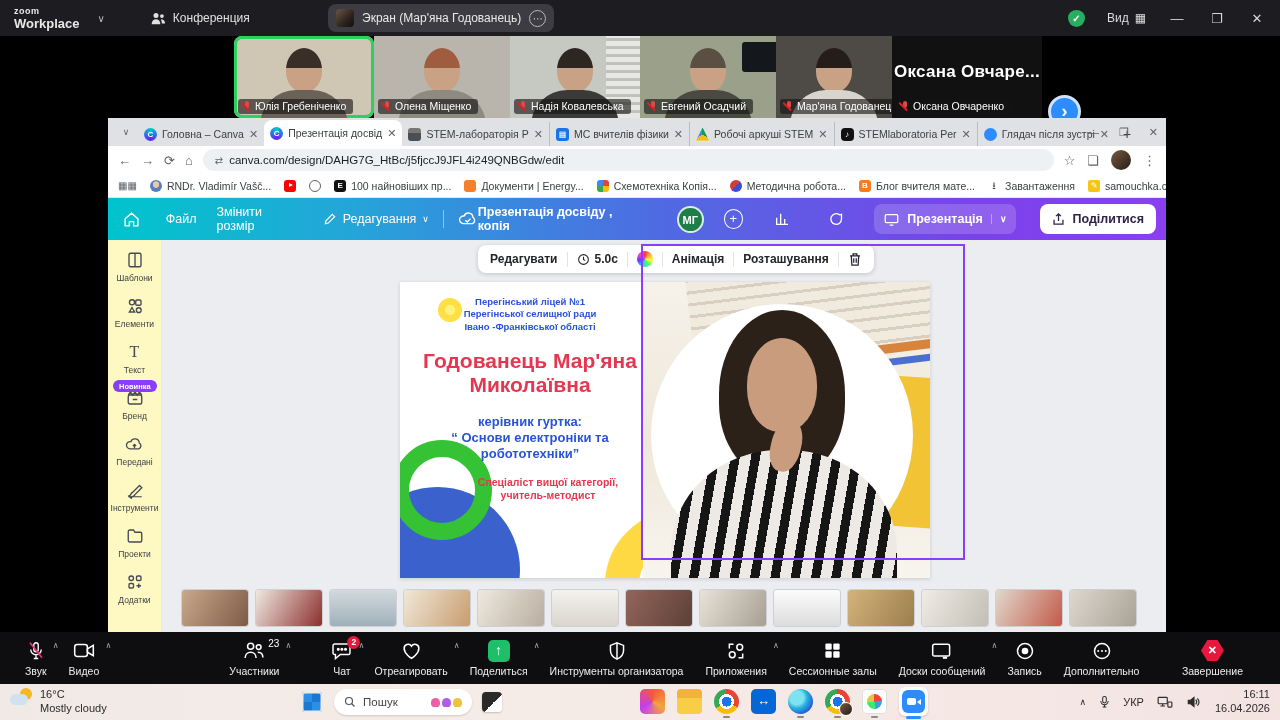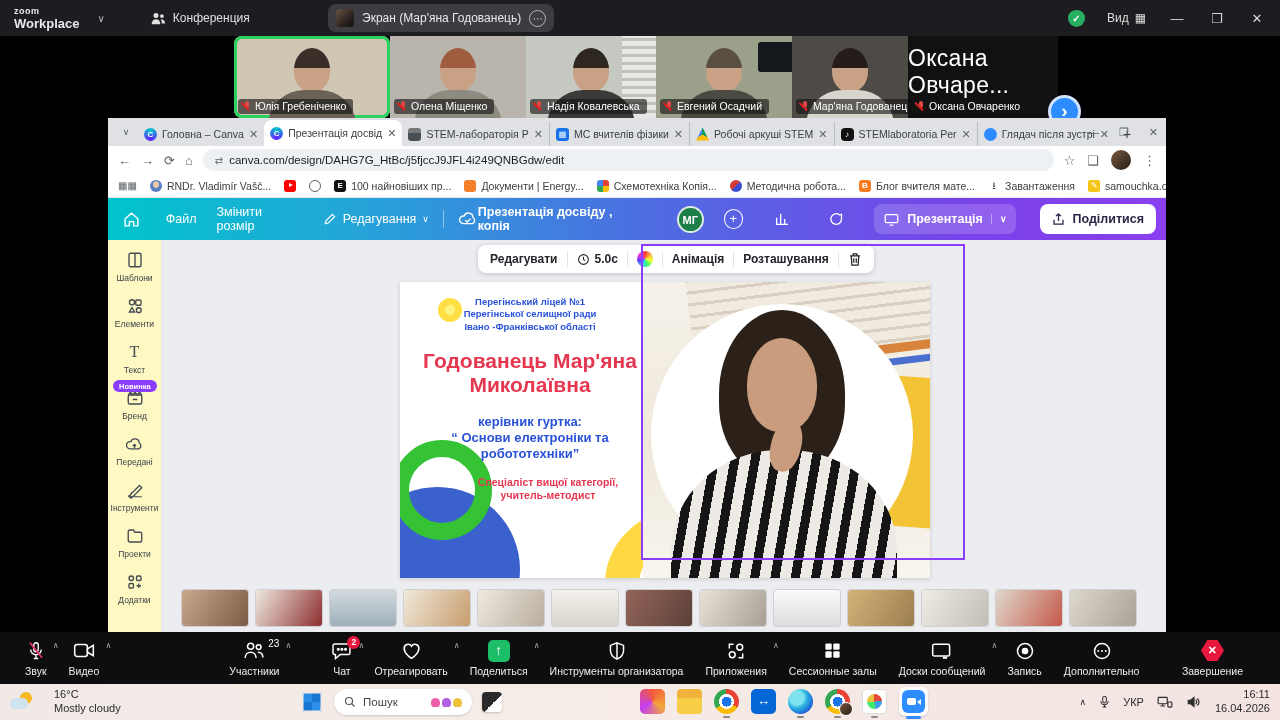--- a/index.html
+++ b/index.html
@@ -38,21 +38,21 @@
     border-radius:44px 44px 0 0; background:var(--shirt,#555); }
   .tile .blinds { position:absolute; right:0; top:0; width:34px; height:82px;
     background:repeating-linear-gradient(0deg,#e7e7e3 0 5px,#bfc2bc 5px 8px); }
   .tile .tvset { position:absolute; right:-6px; top:6px; width:40px; height:30px; background:#14181c; border-radius:3px; }
   .name-tag { position:absolute; left:4px; bottom:4px; display:flex; align-items:center; gap:4px;
     background:rgba(20,20,20,.62); color:#fff; font-size:10.5px; padding:1px 7px 2px 4px; border-radius:3px; white-space:nowrap; z-index:2;}
   .mic-off-mini { width:9px; height:11px; position:relative; flex:0 0 auto; }
   .mic-off-mini::before { content:""; position:absolute; left:3px; top:0; width:4px; height:7px; background:#e04848; border-radius:2px; }
   .mic-off-mini::after { content:""; position:absolute; left:0; top:1px; width:11px; height:1.6px; background:#e02020; transform:rotate(45deg); transform-origin:0 0; }
   .tile.text-tile { background:#111; display:flex; align-items:center; justify-content:center; }
-  .big-name { color:#fff; font-weight:normal; font-size:23px; letter-spacing:.3px; padding-bottom:10px; }
+  .big-name { color:#fff; font-weight:bold; font-size:17px; letter-spacing:.3px; padding-bottom:10px; }
   .next-btn { position:absolute; left:1048px; top:59px; width:33px; height:33px; border-radius:50%;
     background:#2d8cff; border:3px solid #cfe2ff; color:#fff; font-size:19px; line-height:26px; text-align:center; font-weight:bold; }
 
   
   .share-area { position:absolute; top:118px; left:0; width:1280px; height:514px; background:#000; }
   .browser { position:absolute; left:108px; top:0; width:1058px; height:514px; background:#fff; }
 
   .tabstrip { height:28px; background:#dfe1e5; display:flex; align-items:flex-end; padding-left:6px; position:relative; }
   .tabs-chev { width:24px; height:24px; font-size:9px; color:#5f6368; text-align:center; line-height:24px; margin-bottom:2px;}
   .tab { display:flex; align-items:center; gap:5px; height:24px; padding:0 6px; max-width:148px; min-width:0;
@@ -194,21 +194,21 @@
     font-size:8.5px; min-width:13px; height:13px; line-height:13px; text-align:center; font-weight:bold; }
   .share-green { width:22px; height:22px; background:#1dbf68; border-radius:5px; color:#fff; font-size:14px;
     line-height:21px; text-align:center; font-weight:bold; }
   .end-hex { width:23px; height:21px; background:#e8173d; clip-path:polygon(28% 0,72% 0,100% 50%,72% 100%,28% 100%,0 50%);
     color:#fff; font-size:11px; line-height:21px; text-align:center; font-weight:bold; }
   .mt-end { margin-left:auto; margin-right:26px; }
 
   
   .taskbar { position:absolute; top:684px; left:0; width:1280px; height:36px;
     background:linear-gradient(90deg,#f0e9e6,#f6ece7 40%,#f3e4e2); }
-  .weather { position:absolute; left:10px; top:4px; display:flex; align-items:center; gap:20px; color:#2b2b2b; }
+  .weather { position:absolute; left:10px; top:4px; display:flex; gap:6px; color:#2b2b2b; }
   .w-icon { position:relative; width:24px; height:20px; }
   .w-icon .sun { position:absolute; left:10px; top:0; width:12px; height:12px; border-radius:50%; background:#f7b824; }
   .w-icon .cloud { position:absolute; left:0; top:6px; width:18px; height:11px; border-radius:8px; background:#cfe2f0; }
   .w-temp { font-size:11px; line-height:1.25; }
   .start-btn { position:absolute; left:302px; top:8px; width:20px; height:20px;
     background:conic-gradient(#1a77d4 0 25%,#2b8fe8 0 50%,#1a77d4 0 75%,#2b8fe8 0); border-radius:3px;
     box-shadow:inset 0 0 0 1.5px #f0e9e6, inset 10px 10px 0 0 transparent; }
   .search-pill { position:absolute; left:334px; top:5px; width:138px; height:26px; background:#fff;
     border-radius:13px; box-shadow:0 1px 2px rgba(0,0,0,.15); display:flex; align-items:center; gap:7px; padding:0 10px;
     font-size:11.5px; color:#444; }
@@ -281,21 +281,21 @@
         <span>▦</span>
       </span>
       <span class="win-btn">—</span>
       <span class="win-btn">❐</span>
       <span class="win-btn">✕</span>
     </div>
   </div>
 
   <div class="video-strip">
     <div class="tiles">
-      <div class="tile active" style="width:156px;--room:#cfc6b4;--hair:#3a2f28;--shirt:#6a6257">
+      <div class="tile active" style="width:140px;--room:#cfc6b4;--hair:#3a2f28;--shirt:#6a6257">
         <div class="sil-head"></div>
           <div class="sil-body"></div>
         <div class="name-tag">
             <span class="mic-off-mini"></span>
             <span>Юлія Гребеніченко</span>
           </div>
       </div>
       <div class="tile" style="width:136px;--room:#b9b4ac;--hair:#a05c3e;--shirt:#8d8a7f">
         <div class="sil-head"></div>
           <div class="sil-body"></div>

